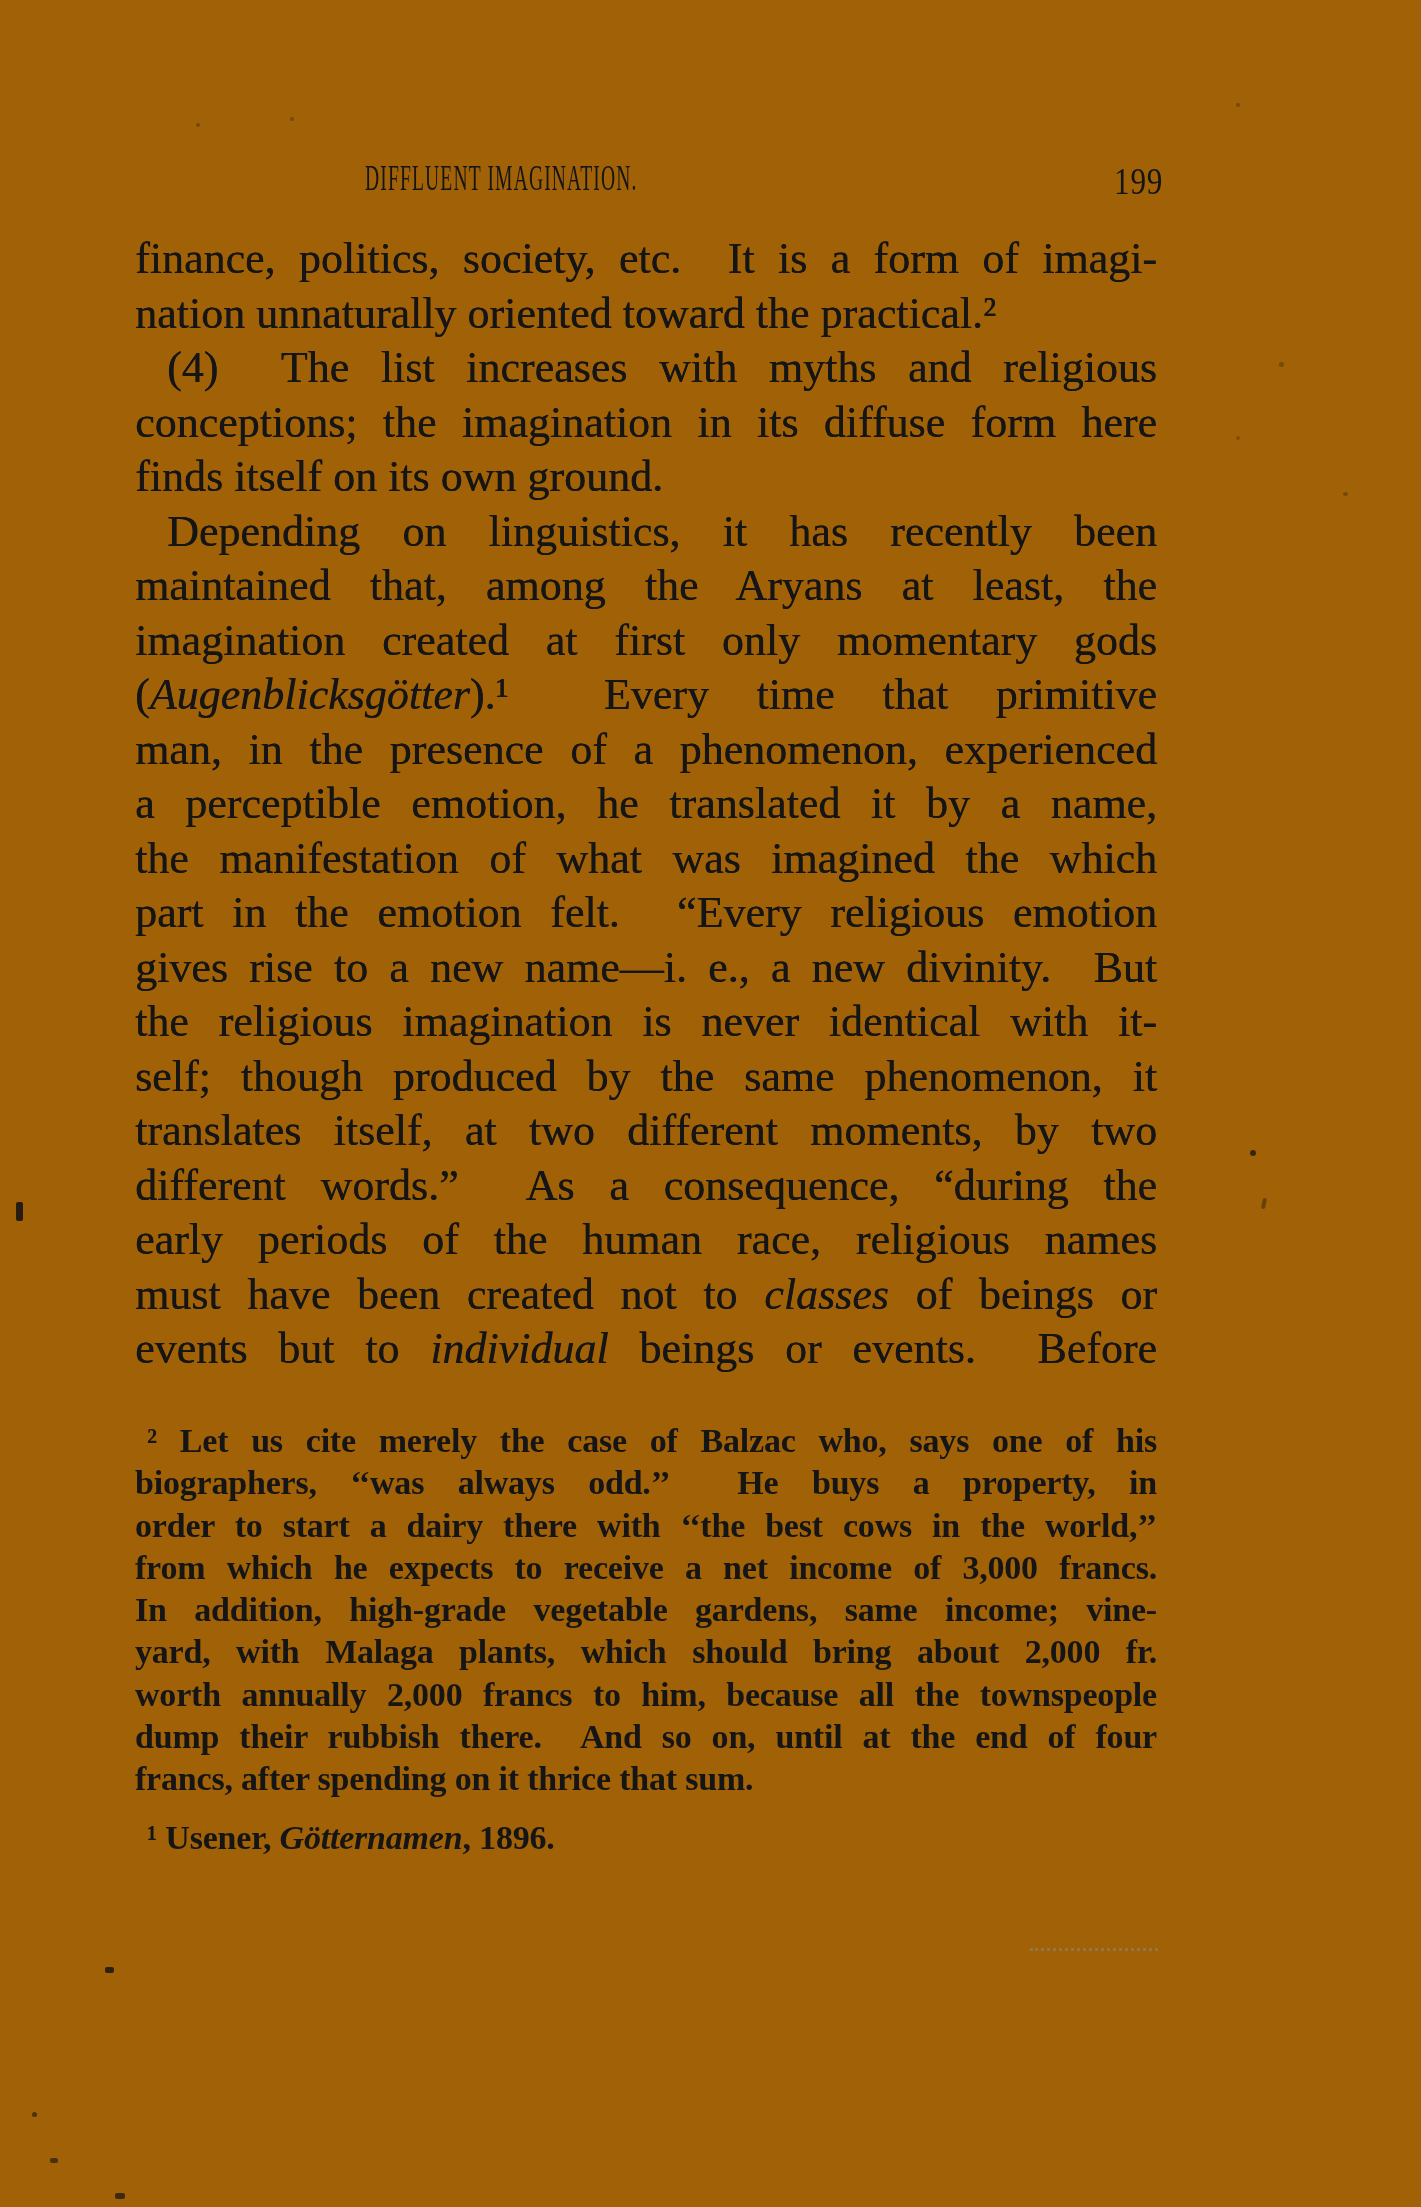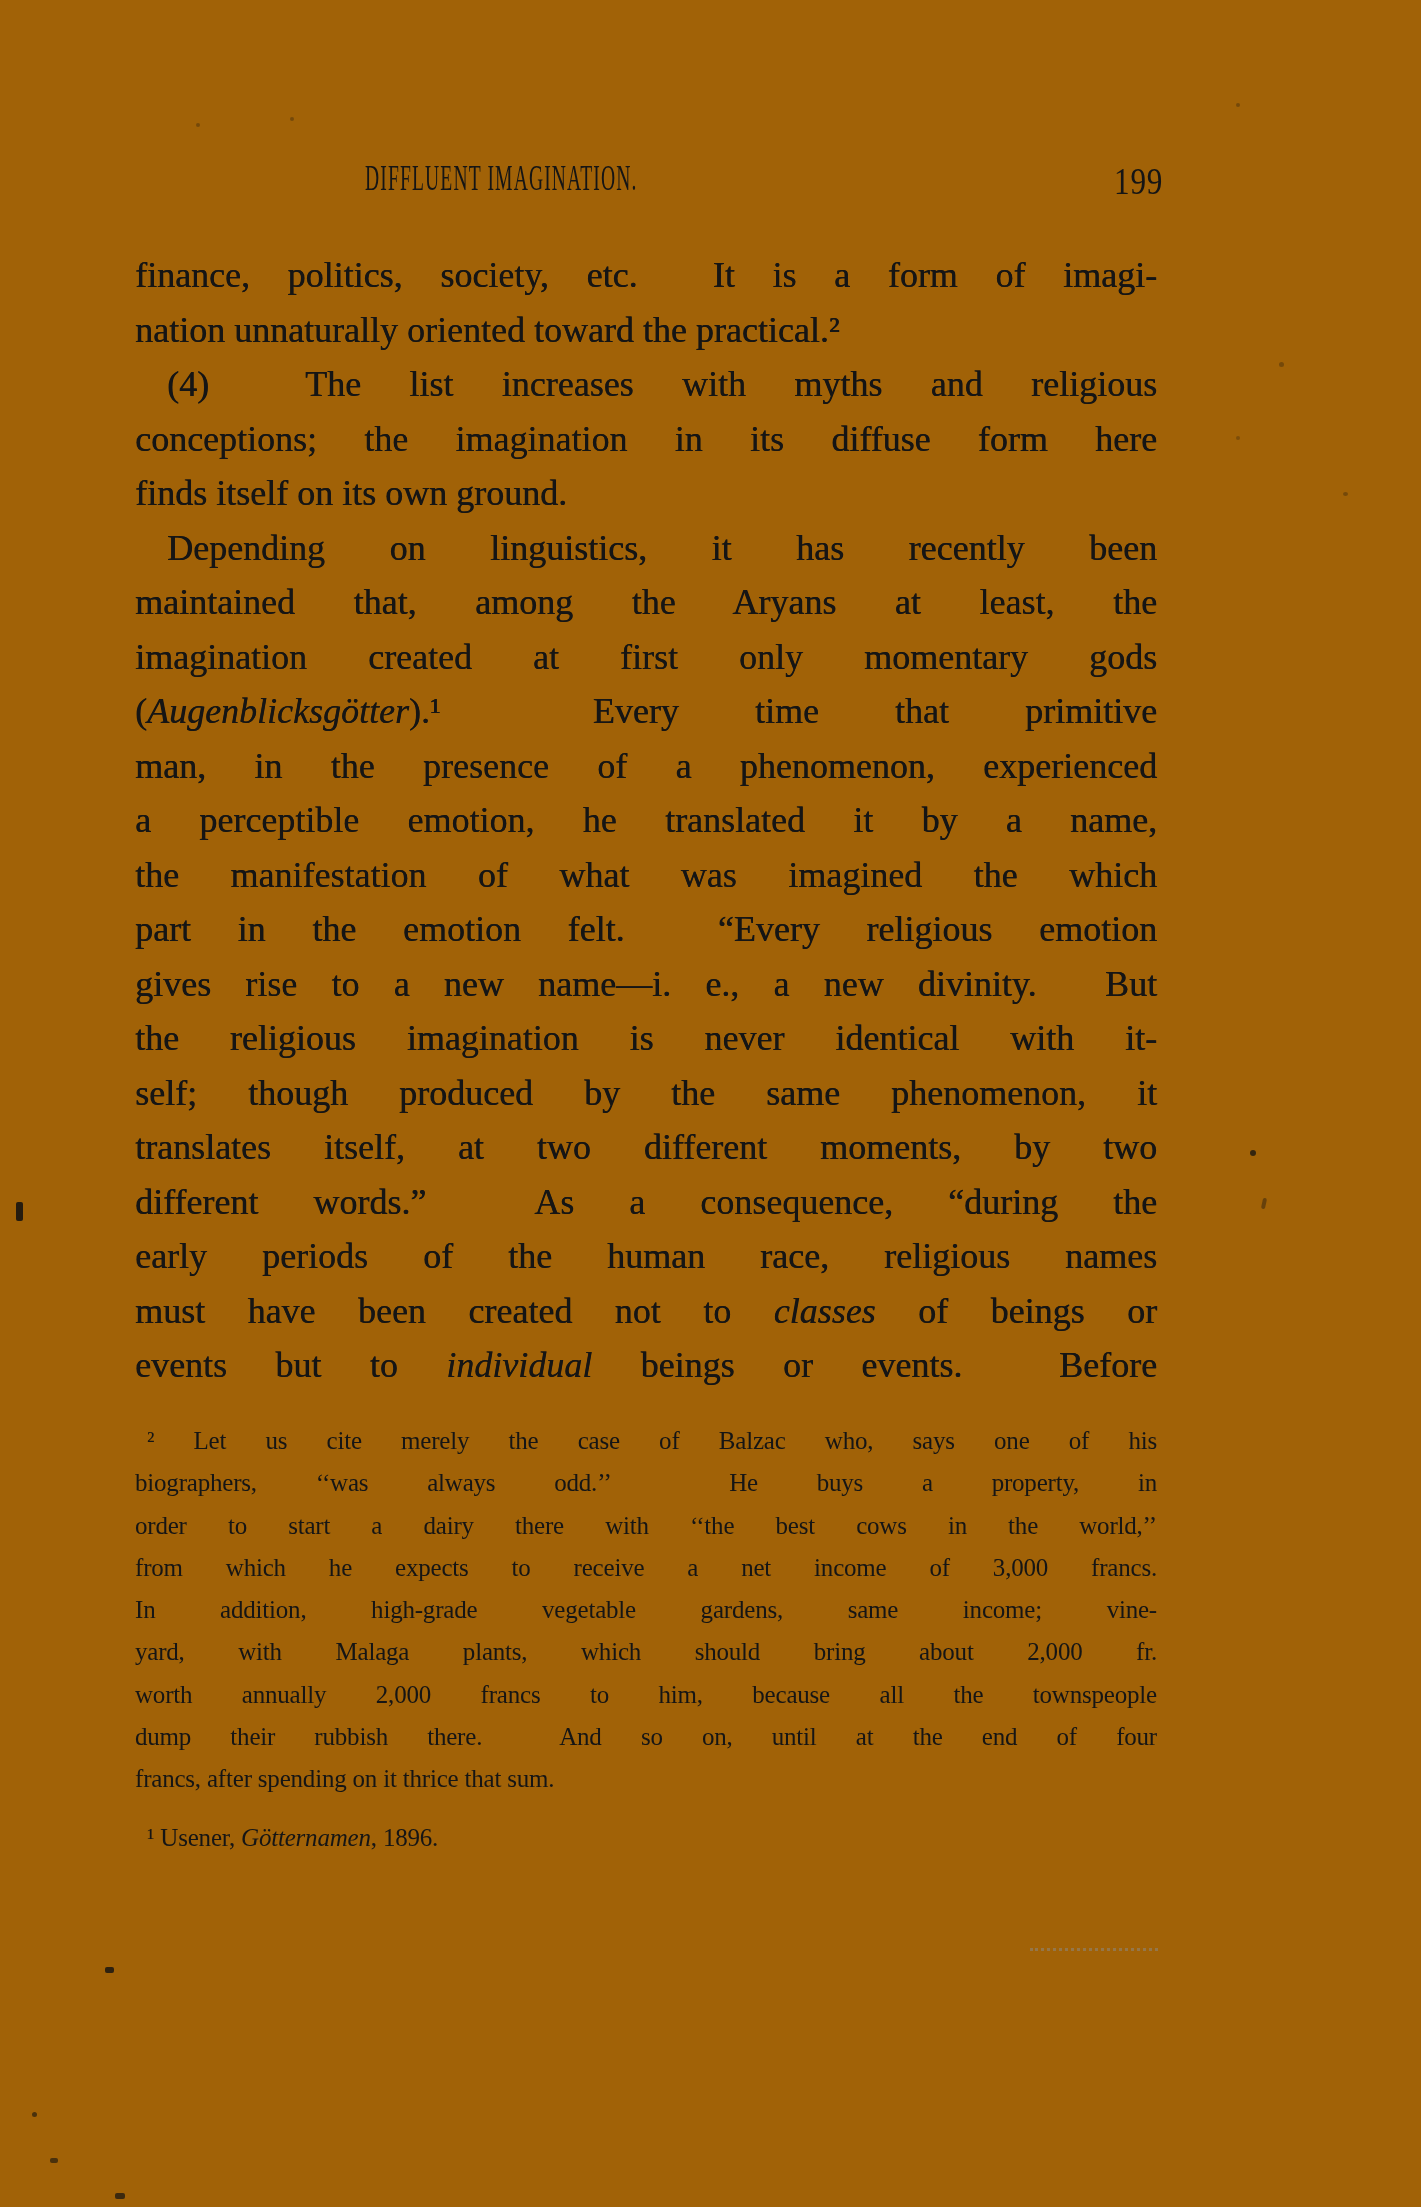--- a/index.html
+++ b/index.html
@@ -18,28 +18,28 @@
     letter-spacing:2px;white-space:nowrap;
     transform:scaleX(0.56);transform-origin:left top;
   }
   .page-number{
     position:absolute;left:1114px;top:162px;
     font-size:38px;line-height:1;letter-spacing:1px;
     transform:scaleX(0.82);transform-origin:left top;
   }
   
   .body-text{
-    position:absolute;left:135px;top:248px;width:1022px;
-    font-size:36px;line-height:54.5px;
+    position:absolute;left:135px;top:232px;width:1022px;
+    font-size:44px;line-height:54.5px;
     text-shadow:0.4px 0 currentColor;
   }
   
   .footnotes{
     position:absolute;left:135px;top:1420px;width:1022px;
-    font-size:25px;line-height:42.3px;font-weight:400;
+    font-size:34px;line-height:42.3px;font-weight:700;
     letter-spacing:-0.2px;
   }
   .footnote-1{margin-top:16px;}
   .line{text-align:left;}
   .line.just{text-align:justify;text-align-last:justify;}
   .body-text .line.indent{text-indent:32px;}
   .footnotes .line.indent{text-indent:12px;}
   .it{font-style:italic;}
   
   .speck{position:absolute;background:#111;border-radius:50%;}

